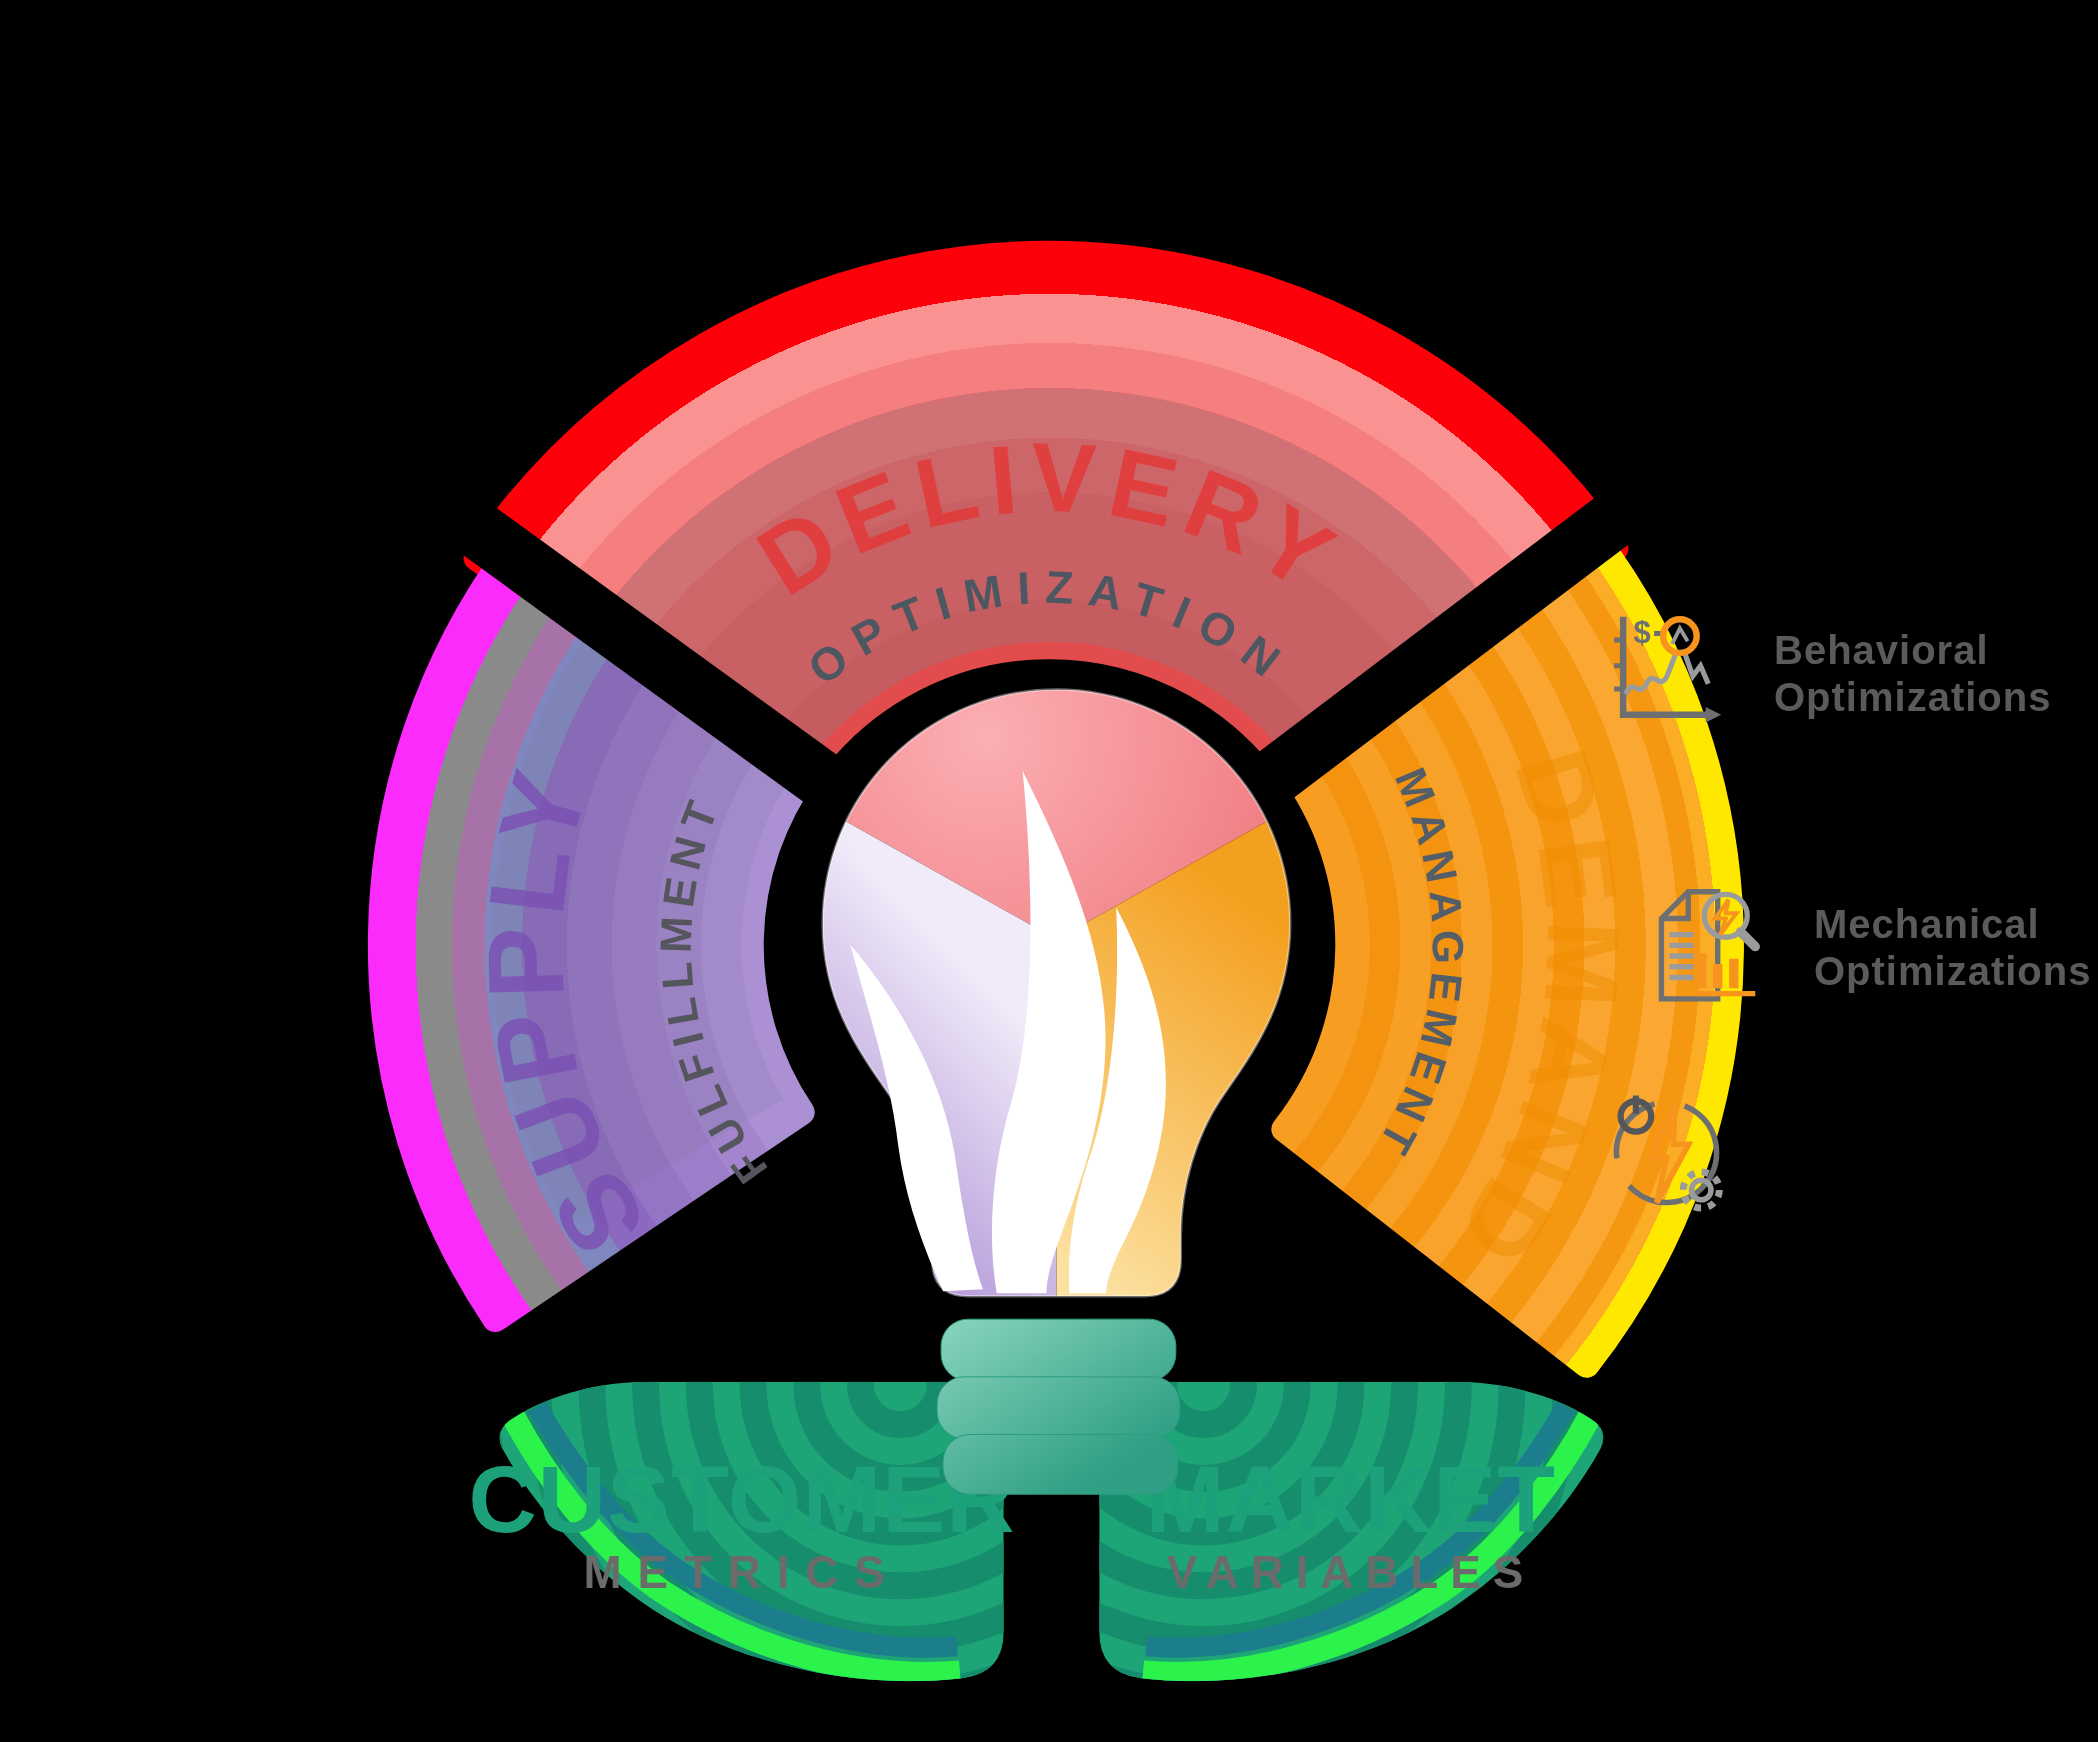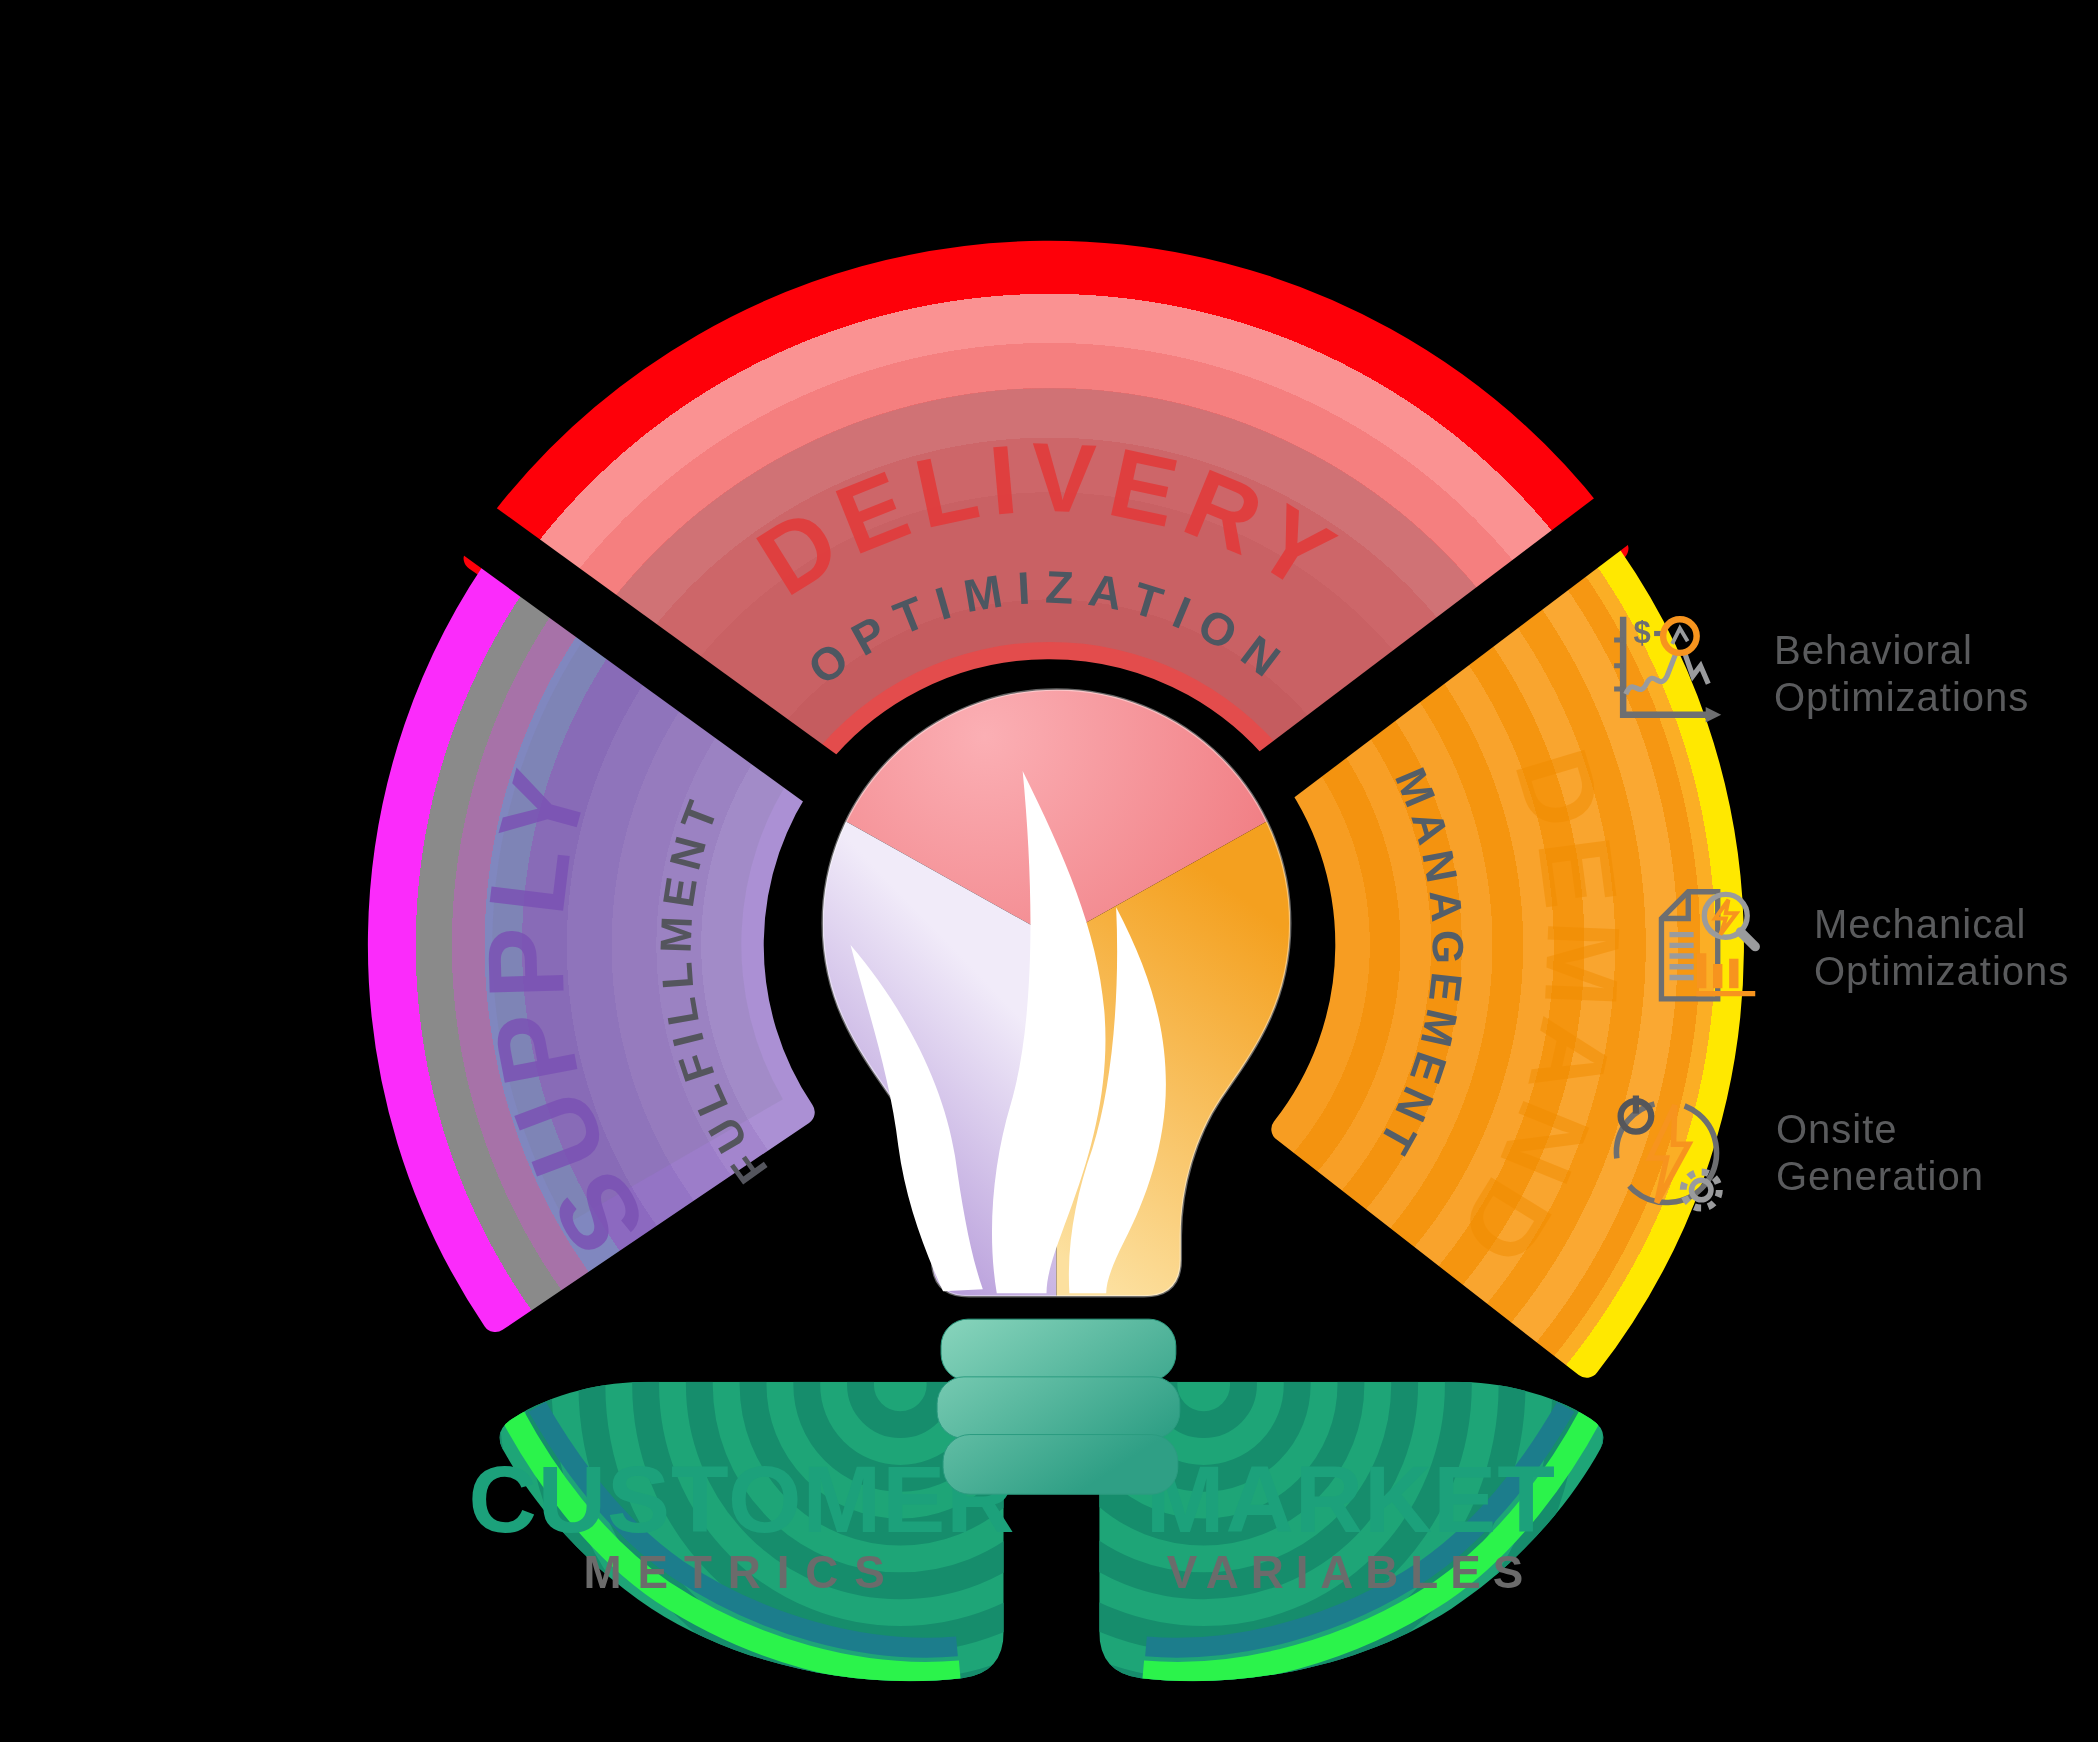--- a/index.html
+++ b/index.html
@@ -1,21 +1,21 @@
 <!DOCTYPE html>
 <html><head>
 <meta charset="utf-8">
 <style>
   html,body{margin:0;padding:0;background:#000;}
   .stage{position:relative;width:2098px;height:1742px;background:#000;overflow:hidden;
          font-family:"Liberation Sans",sans-serif;}
   .stage svg.wheel{position:absolute;left:0;top:0;}
   .legend-item{position:absolute;display:flex;align-items:center;gap:40px;}
   .legend-icon{flex:0 0 auto;}
-  .legend-text{font-weight:normal;font-size:40px;line-height:47px;color:#5a5b5d;letter-spacing:1px;}
+  .legend-text{font-weight:bold;font-size:40px;line-height:47px;color:#5a5b5d;letter-spacing:1px;}
   text{font-family:"Liberation Sans",sans-serif;}
 </style>
 </head>
 <body>
 
 <div class="stage">
 
 <svg class="wheel" width="2098" height="1742" viewBox="0 0 2109 1751">
   <defs>
     <radialGradient id="redBands" gradientUnits="userSpaceOnUse" cx="1055" cy="950" r="695">
@@ -272,20 +272,16 @@
 
 <div class="legend-item" style="left:1597px;top:1083px;">
   <svg class="legend-icon" width="139" height="139" viewBox="0 0 100 100">
     <circle cx="50" cy="50" r="36" fill="none" stroke="#6e6f71" stroke-width="4" stroke-dasharray="118 22 52 22" transform="rotate(-50 50 50)"></circle>
     <circle cx="28" cy="24" r="11" fill="none" stroke="#55565a" stroke-width="4.5"></circle>
     <path d="M28,9 V22" stroke="#55565a" stroke-width="4.5"></path>
     <path d="M56,16 L38,54 H50 L43,86 L66,44 H55 Z" fill="none" stroke="#F7941E" stroke-width="4"></path>
     <circle cx="75" cy="77" r="7" fill="none" stroke="#9a9b9d" stroke-width="4"></circle>
     <circle cx="75" cy="77" r="13" fill="none" stroke="#9a9b9d" stroke-width="5" stroke-dasharray="5 5.2"></circle>
   </svg>
-  <div class="legend-text">
-    <div>Onsite</div>
-    <div>Generation</div>
-  </div>
 </div>
 
 </div>
 
 
 </body></html>

